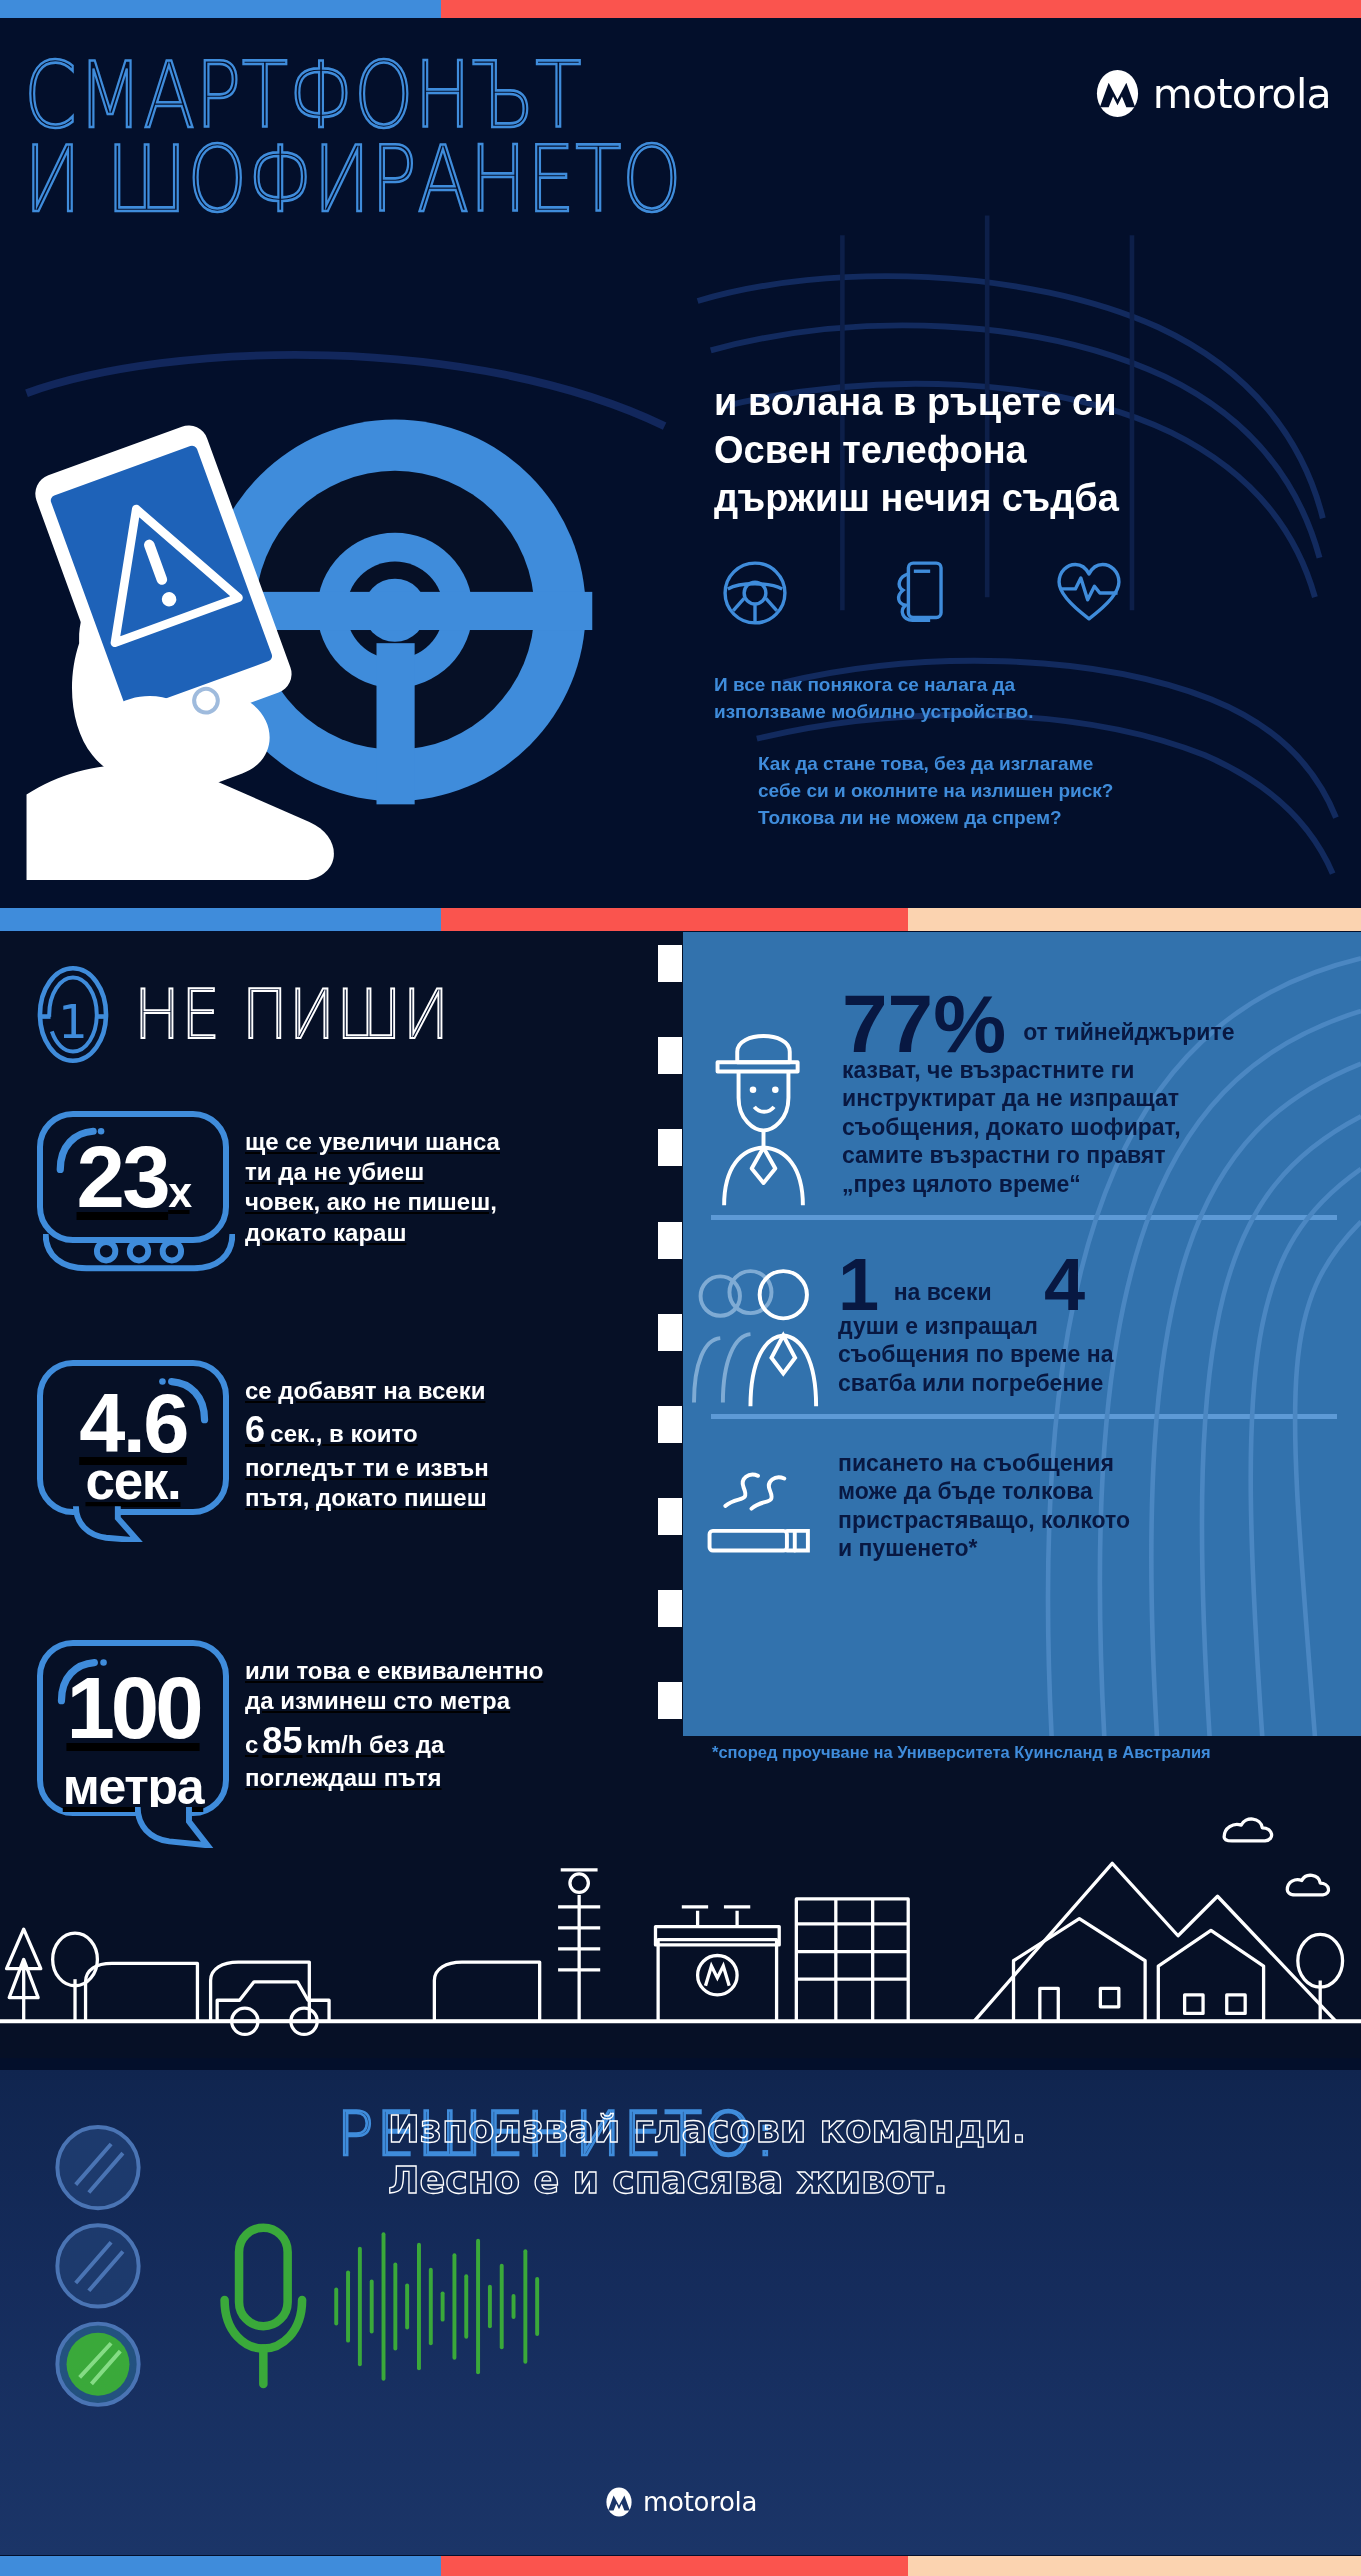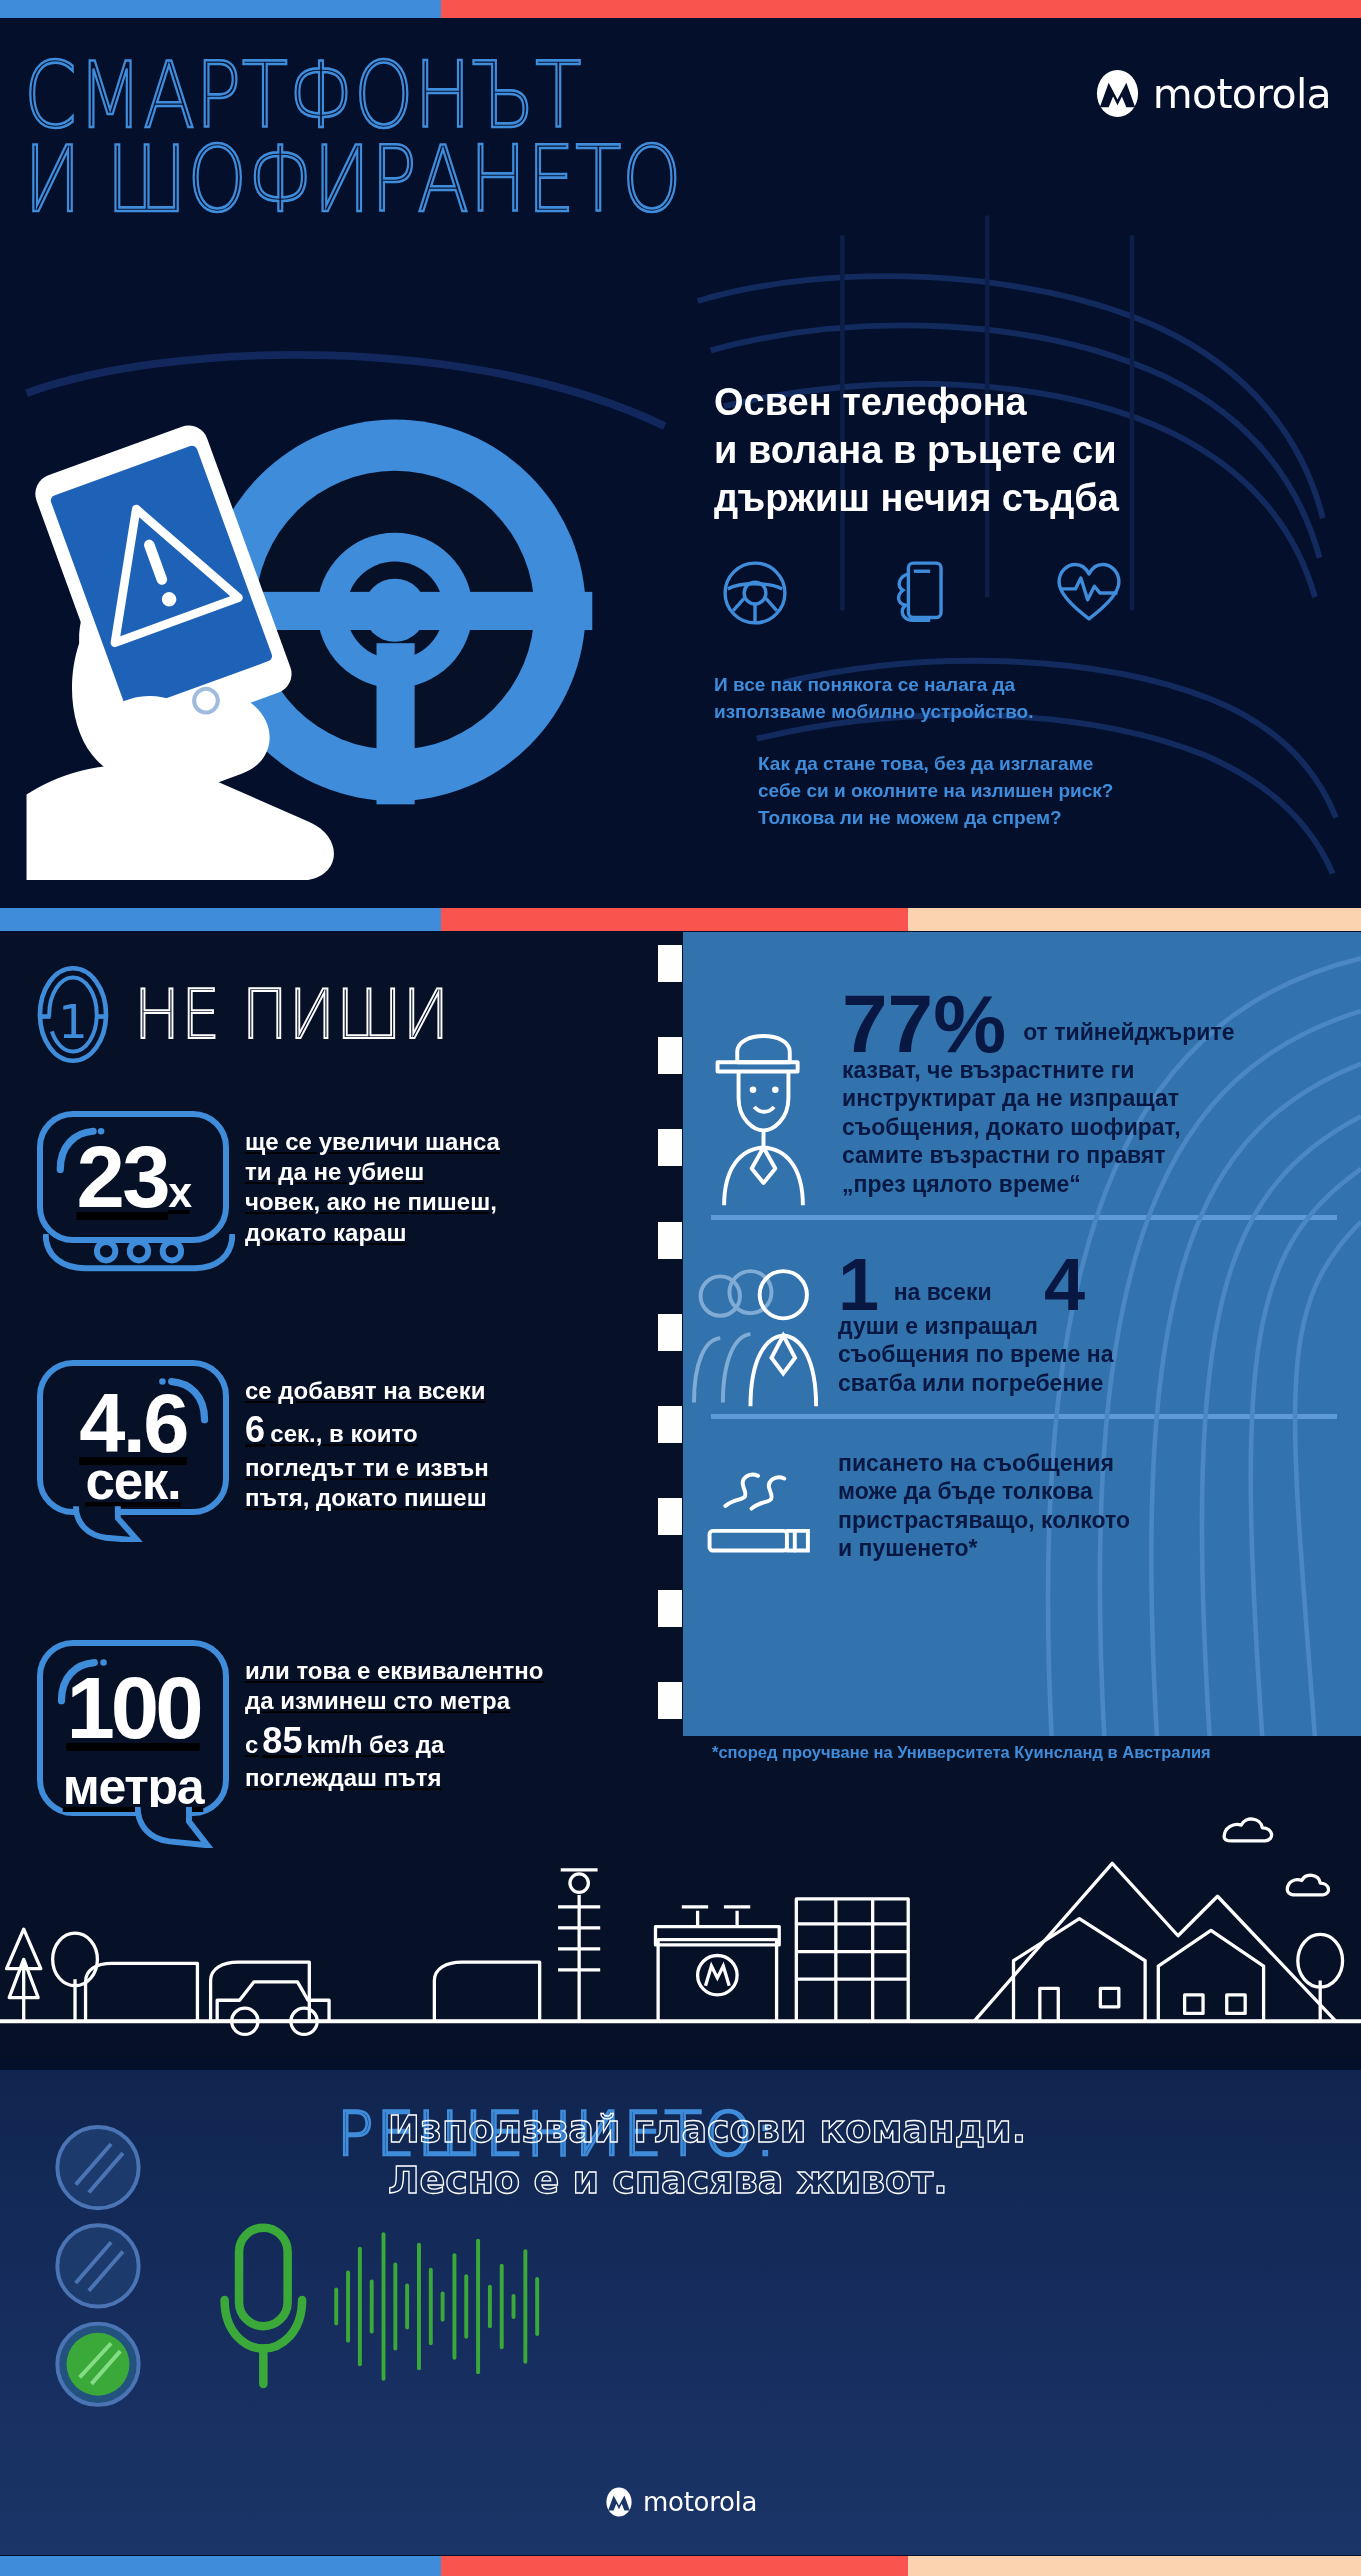--- a/index.html
+++ b/index.html
@@ -153,22 +153,22 @@
         <circle cx="230" cy="408" r="11" fill="#ffffff"></circle>
       </g>
 
       <path d="M170 568 C210 540 268 546 292 580 C314 612 300 650 262 664 C216 682 168 660 158 622 C152 598 154 580 170 568 Z" fill="#ffffff"></path>
 
       <path d="M40 700 C120 648 230 640 320 676 L470 742 C520 764 520 820 468 830 L40 830 Z" fill="#ffffff"></path>
     </svg>
 
     <div id="hero-right">
       <div id="hero-lede">
+        <div>и волана в ръцете си</div>
         <div>Освен телефона</div>
-        <div>и волана в ръцете си</div>
         <div>държиш нечия съдба</div>
       </div>
 
       <div id="hero-icons">
         <svg viewBox="0 0 100 100">
           <g fill="none" stroke="#3f8cdb" stroke-width="5">
             <circle cx="50" cy="50" r="44"></circle>
             <circle cx="50" cy="50" r="16"></circle>
             <path d="M10 44 C28 34 72 34 90 44"></path>
             <path d="M50 66 L50 94"></path>

